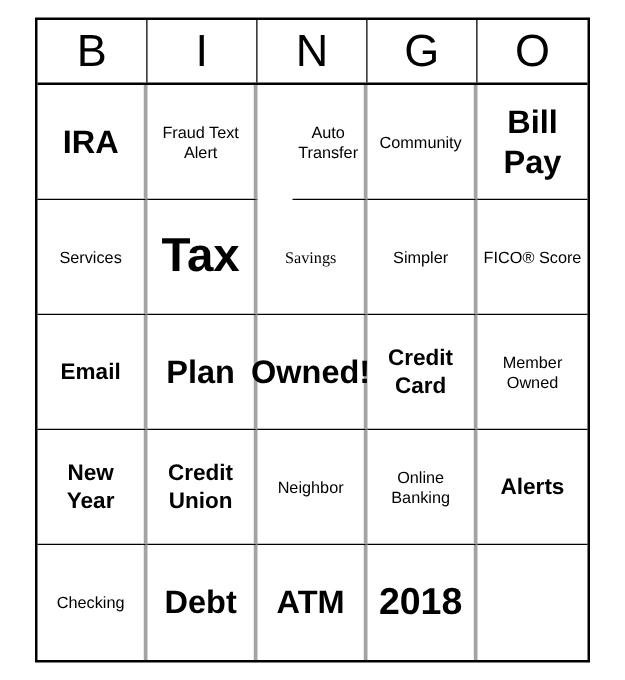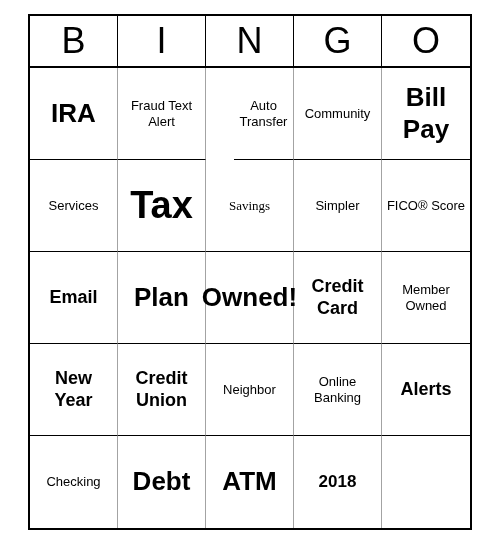--- a/index.html
+++ b/index.html
@@ -42,21 +42,21 @@
       border-right: none;
     }
 
     .bingo-grid {
       display: grid;
       grid-template-columns: repeat(5, 88px);
       grid-template-rows: repeat(5, 92px);
     }
 
     .bingo-cell {
-      border-right: 1px solid #a3a3a3;
+      border-right: 3px solid #a3a3a3;
       border-bottom: 1px solid #000;
       display: flex;
       align-items: center;
       justify-content: center;
       text-align: center;
       padding: 4px;
       font-size: 14px;
       line-height: 1.2;
     }
 
@@ -96,15 +96,15 @@
       <div class="bingo-cell" style="font-size: 18px; font-weight: bold;">Credit Card</div>
       <div class="bingo-cell" style="font-size: 13px;">Member Owned</div>
       <div class="bingo-cell" style="font-size: 18px; font-weight: bold;">New Year</div>
       <div class="bingo-cell" style="font-size: 18px; font-weight: bold;">Credit Union</div>
       <div class="bingo-cell" style="font-size: 13px;">Neighbor</div>
       <div class="bingo-cell" style="font-size: 13px;">Online Banking</div>
       <div class="bingo-cell" style="font-size: 18px; font-weight: bold;">Alerts</div>
       <div class="bingo-cell" style="font-size: 13px;">Checking</div>
       <div class="bingo-cell" style="font-size: 26px; font-weight: bold;">Debt</div>
       <div class="bingo-cell" style="font-size: 26px; font-weight: bold;">ATM</div>
-      <div class="bingo-cell" style="font-size: 17px; font-weight: bold;">2018</div>
+      <div class="bingo-cell" style="font-size: 30px; font-weight: bold;">2018</div>
     </div>
 </div>
 
 </body></html>

